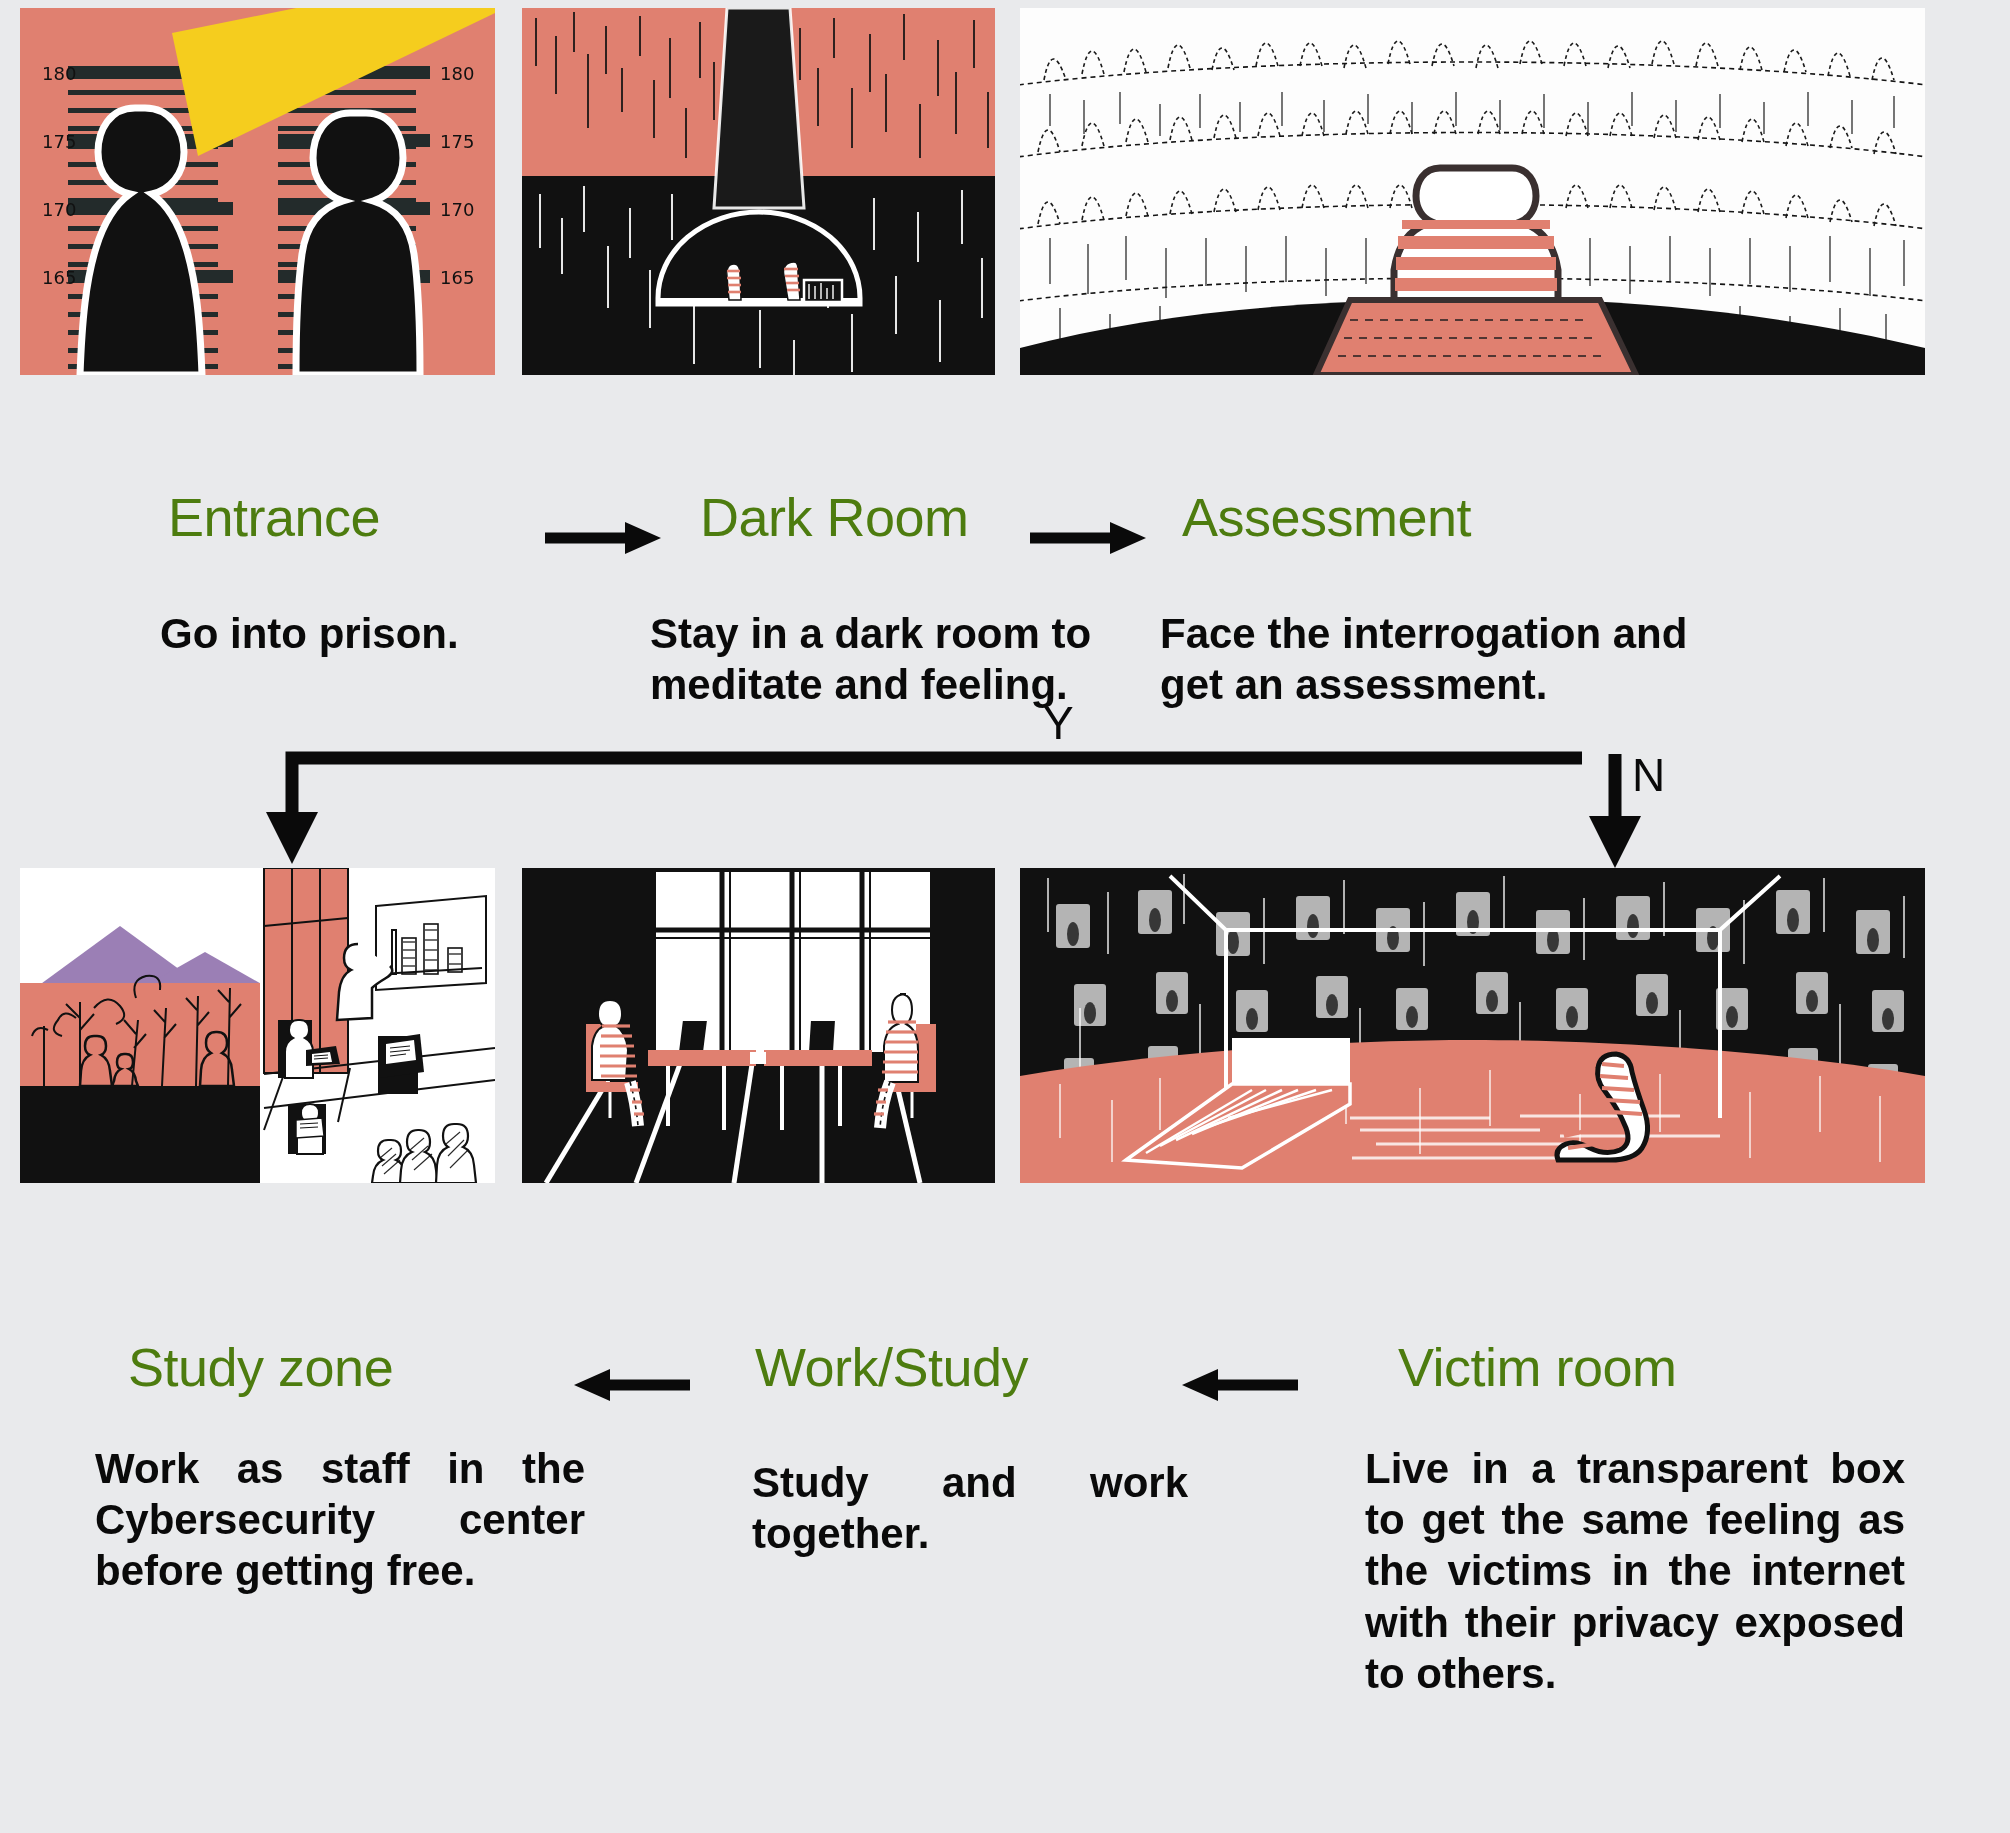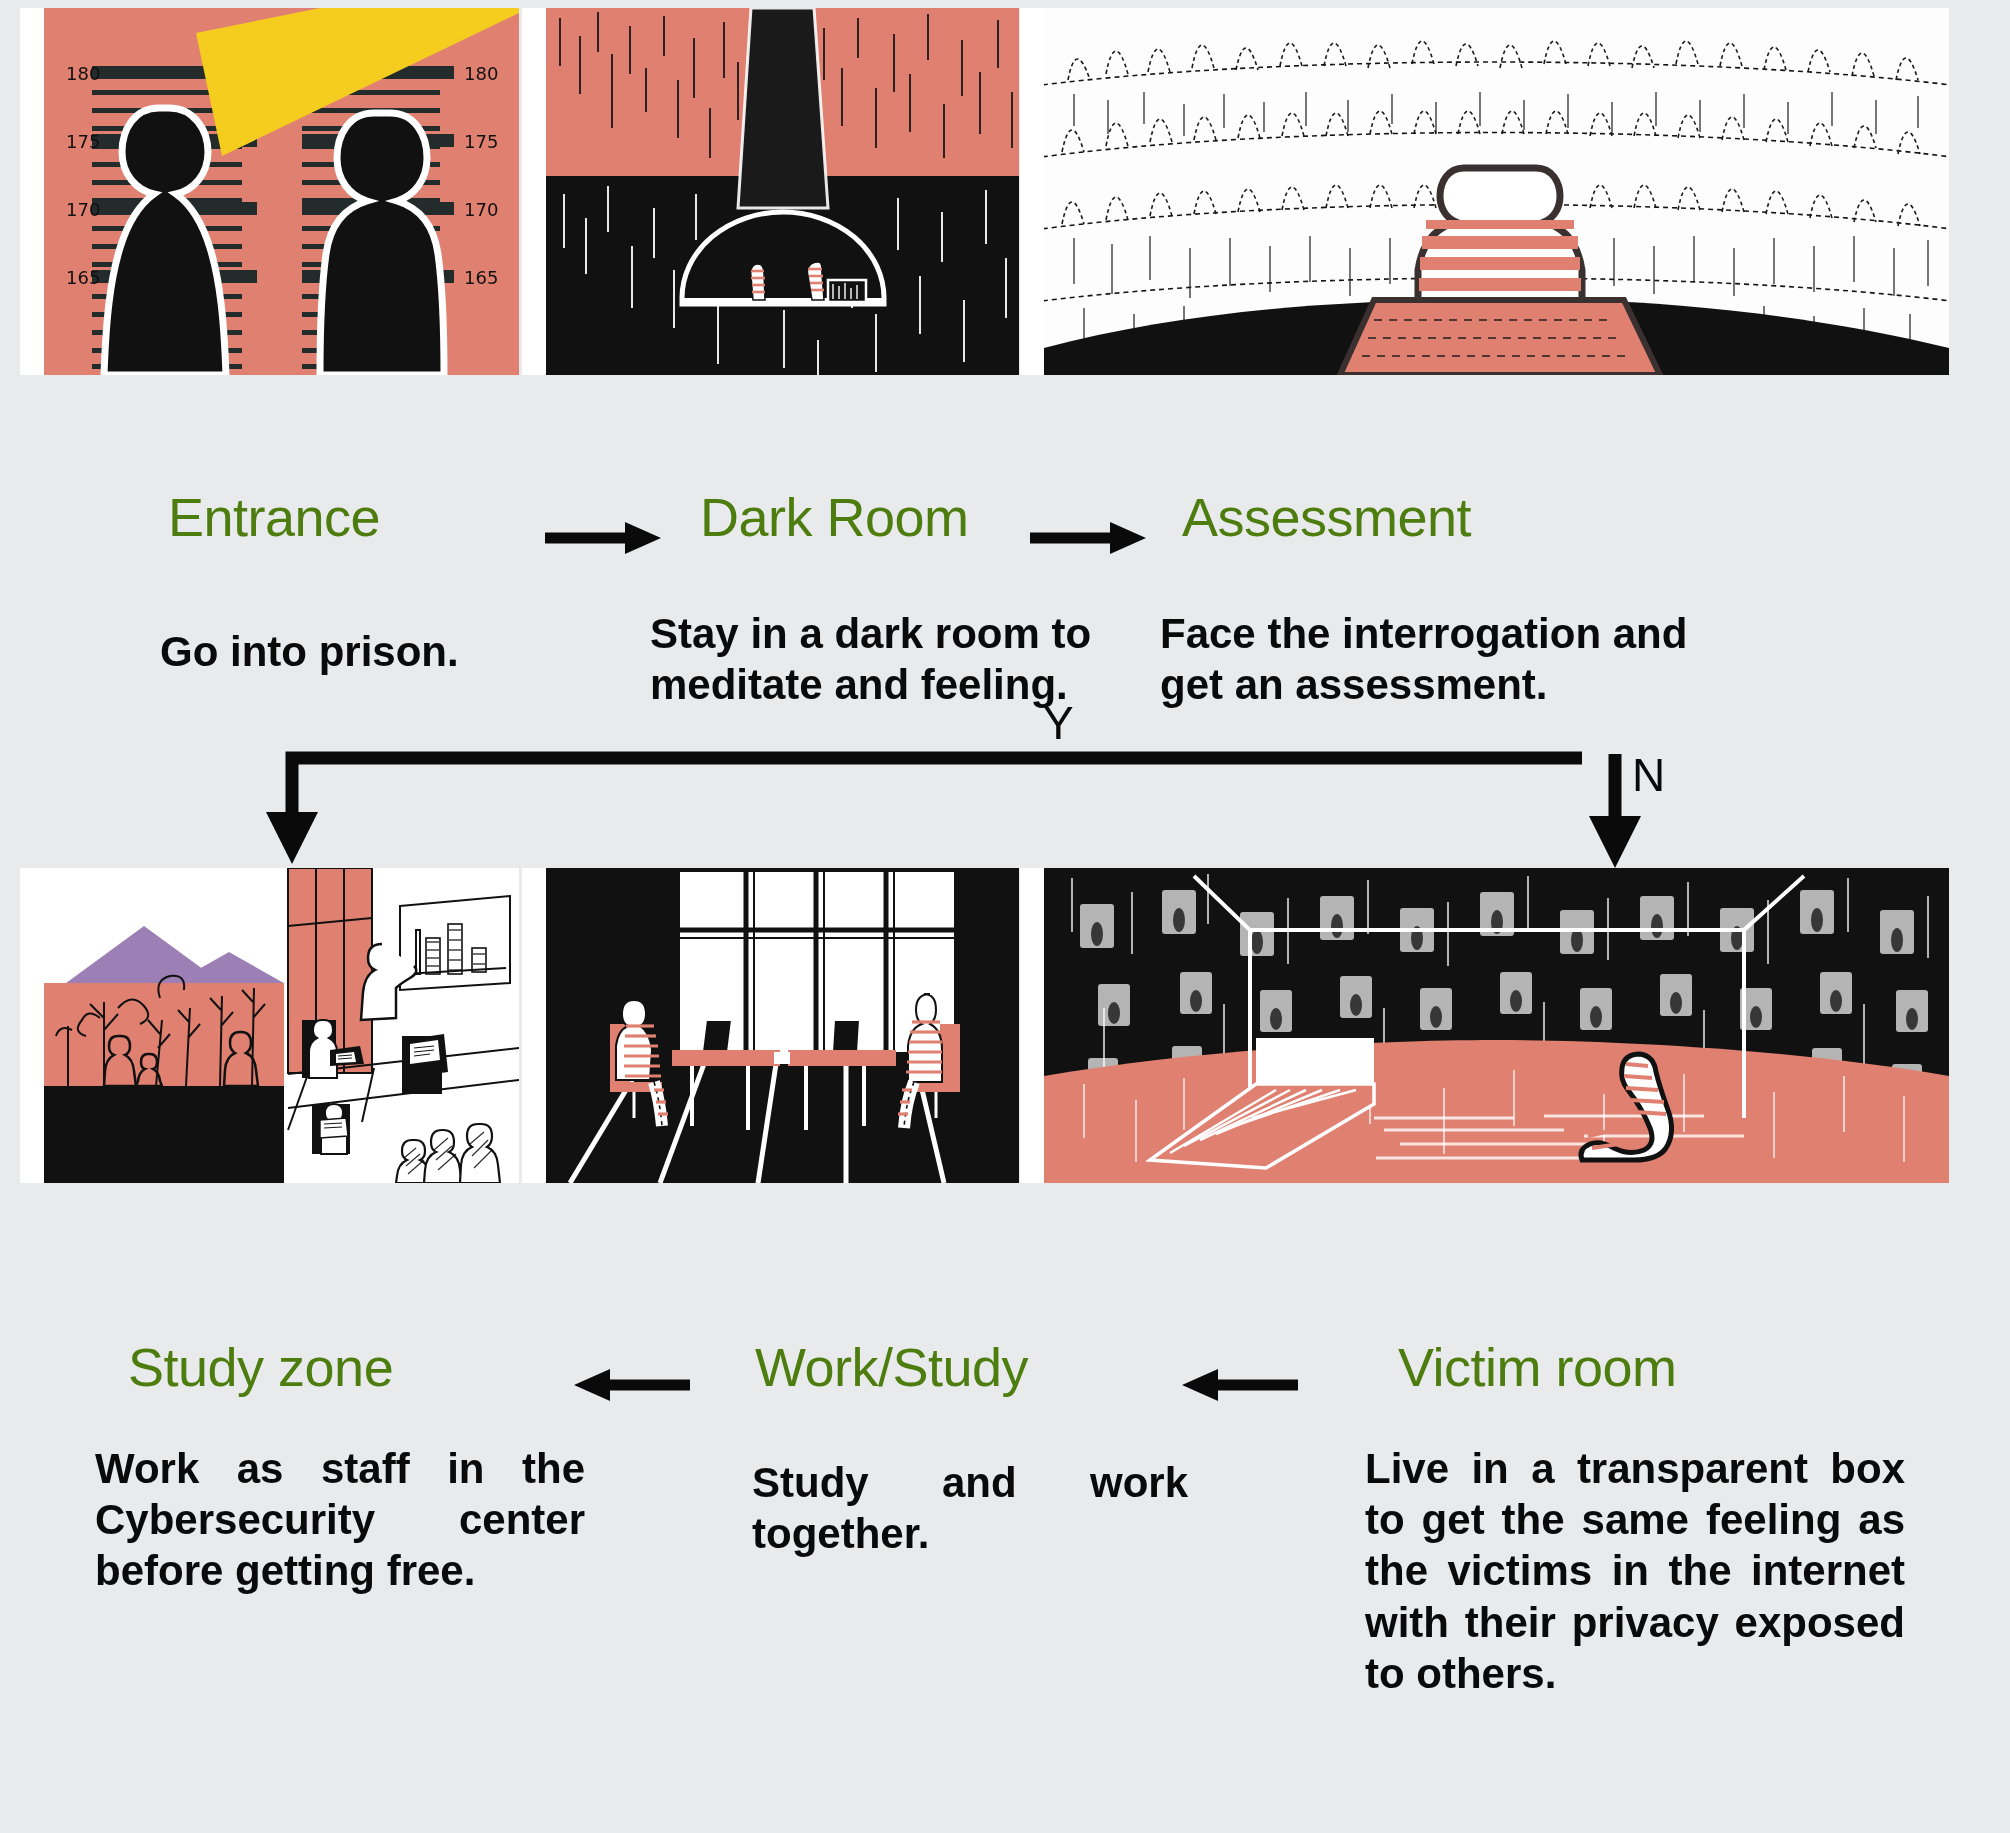--- a/index.html
+++ b/index.html
@@ -5,21 +5,21 @@
   html,body{margin:0;padding:0;}
   body{
     width:2010px;height:1833px;
     background:#e9eaec;
     font-family:"Liberation Sans","DejaVu Sans",sans-serif;
     overflow:hidden;position:relative;
   }
   .stage{position:absolute;inset:0;}
 
   
-  .panel{position:absolute;overflow:hidden;background:#fff;padding-left:24px;}
+  .panel{position:absolute;overflow:hidden;background:#fff;}
   .panel svg{display:block;width:100%;height:100%;}
 
   
   .step-title{
     position:absolute;
     font-size:54px;
     font-weight:400;
     color:#4d7c0f;
     letter-spacing:-0.5px;
     white-space:nowrap;
@@ -352,21 +352,21 @@
         <g stroke="#2e2424" stroke-width="2" stroke-dasharray="8 7" opacity="0.8">
           <line x1="330" y1="312" x2="570" y2="312"></line>
             <line x1="324" y1="330" x2="578" y2="330"></line>
           <line x1="318" y1="348" x2="588" y2="348"></line>
         </g>
       </g>
     </svg>
   </div>
 
   <div class="step-title" style="left:168px;top:490px;">Entrance</div>
-  <div class="step-desc" style="left:160px;top:608px;width:400px;margin-top:18px;">Go into prison.</div>
+  <div class="step-desc" style="left:160px;top:608px;width:400px;">Go into prison.</div>
 
   <div class="arrow" style="left:545px;top:518px;">
     <svg width="120" height="40" viewBox="0 0 120 40">
       <line x1="0" y1="20" x2="86" y2="20" stroke="#0a0a0a" stroke-width="11"></line>
       <polygon points="80,4 116,20 80,36" fill="#0a0a0a"></polygon>
     </svg>
   </div>
 
   <div class="step-title" style="left:700px;top:490px;">Dark Room</div>
   <div class="step-desc" style="left:650px;top:608px;width:540px;">Stay in a dark room to meditate and feeling.</div>

